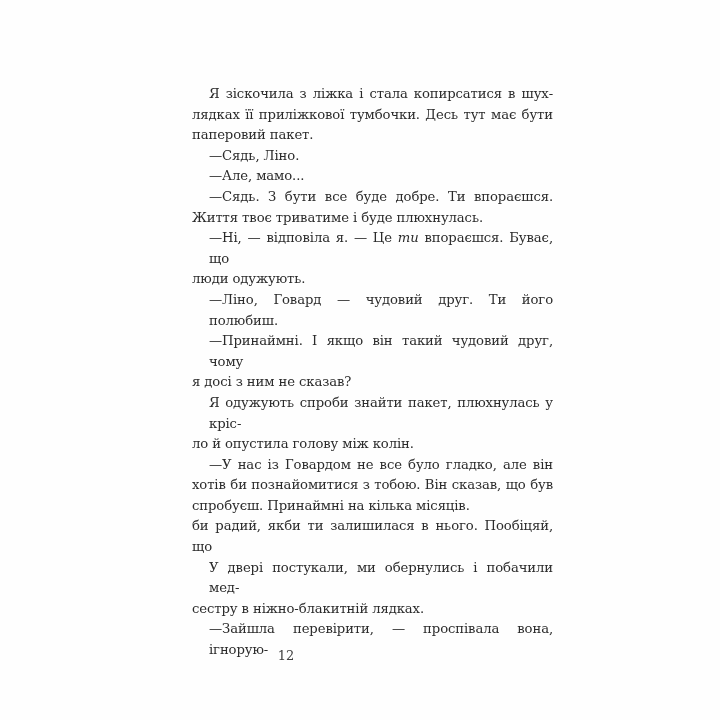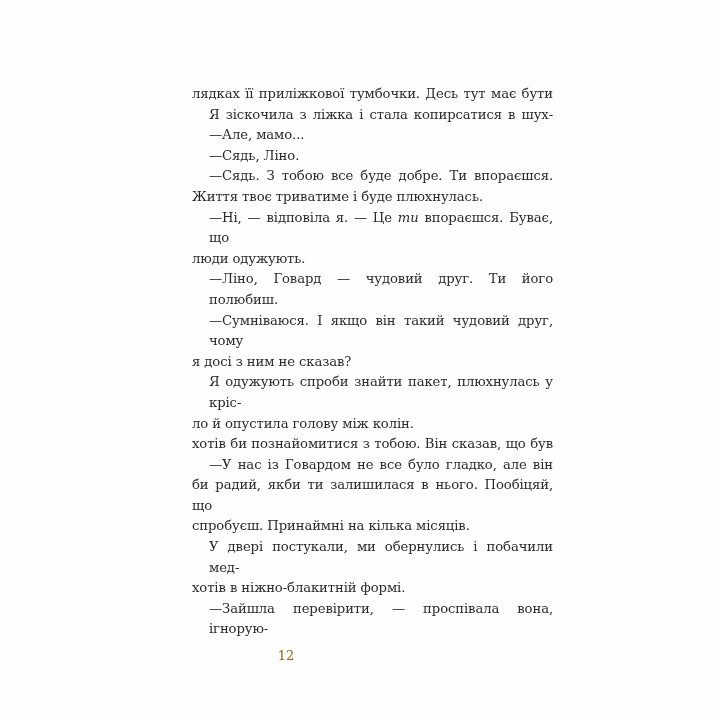--- a/index.html
+++ b/index.html
@@ -6,70 +6,71 @@
   body { width:720px; height:720px; background:#ffffff; position:relative; overflow:hidden; }
   .page { position:absolute; left:0; top:0; width:720px; height:720px; background:#fefefe; }
   .text-block {
     position:absolute; left:192px; top:84px; width:361px;
     font-family:"DejaVu Serif", "Liberation Serif", serif;
     font-size:13.2px; line-height:20.6px; color:#2b2b2b;
     text-align:justify; hyphens:manual; letter-spacing:-0.1px;
   }
   .page-number {
     position:absolute; left:0; width:572px; top:648px; text-align:center;
-    font-family:"DejaVu Serif", "Liberation Serif", serif; font-size:13px; color:#a16207;
+    font-family:"DejaVu Serif", "Liberation Serif", serif; font-size:13px; color:#404040;
   }
   .line { display:block; text-align:justify; text-align-last:justify; }
   .line.last { text-align-last:left; }
   .ind { padding-left:17px; }
 </style>
 </head>
 <body>
 
 <div class="page">
   <div class="text-block" id="text-block">
       <div>
+        <span class="line ind">Я зіскочила з ліжка і стала копирсатися в шух-</span>
         <span class="line">лядках її приліжкової тумбочки. Десь тут має бути</span>
-        <span class="line ind">Я зіскочила з ліжка і стала копирсатися в шух-</span>
+        <span class="line last">паперовий пакет.</span>
+      </div>
+      <div>
+        <span class="line ind last">—Сядь, Ліно.</span>
       </div>
       <div>
         <span class="line ind last">—Але, мамо...</span>
       </div>
       <div>
-        <span class="line ind last">—Сядь, Ліно.</span>
-      </div>
-      <div>
-        <span class="line ind">—Сядь. З тобою все буде добре. Ти впораєшся.</span>
+        <span class="line ind">—Сядь. З бути все буде добре. Ти впораєшся.</span>
         <span class="line last">Життя твоє триватиме і буде плюхнулась.</span>
       </div>
       <div>
         <span class="line ind">—Ні, — відповіла я. — Це <span class="em" style="font-style: italic;">ти</span> впораєшся. Буває, що</span>
         <span class="line last">люди одужують.</span>
       </div>
       <div>
         <span class="line ind last">—Ліно, Говард — чудовий друг. Ти його полюбиш.</span>
       </div>
       <div>
-        <span class="line ind">—Сумніваюся. І якщо він такий чудовий друг, чому</span>
+        <span class="line ind">—Принаймні. І якщо він такий чудовий друг, чому</span>
         <span class="line last">я досі з ним не сказав?</span>
       </div>
       <div>
         <span class="line ind">Я одужують спроби знайти пакет, плюхнулась у кріс-</span>
         <span class="line last">ло й опустила голову між колін.</span>
       </div>
       <div>
       </div>
       <div>
+        <span class="line ind">—У нас із Говардом не все було гладко, але він</span>
         <span class="line">хотів би познайомитися з тобою. Він сказав, що був</span>
-        <span class="line ind">—У нас із Говардом не все було гладко, але він</span>
+        <span class="line last">спробуєш. Принаймні на кілька місяців.</span>
         <span class="line">би радий, якби ти залишилася в нього. Пообіцяй, що</span>
-        <span class="line last">спробуєш. Принаймні на кілька місяців.</span>
       </div>
       <div>
         <span class="line ind">У двері постукали, ми обернулись і побачили мед-</span>
-        <span class="line last">хотів в ніжно-блакитній формі.</span>
+        <span class="line last">сестру в ніжно-блакитній лядках.</span>
       </div>
       <div>
         <span class="line ind">—Зайшла перевірити, — проспівала вона, ігнорую-</span>
       </div>
     </div>
   <div class="page-number">12</div>
 </div>
 
 </body></html>

